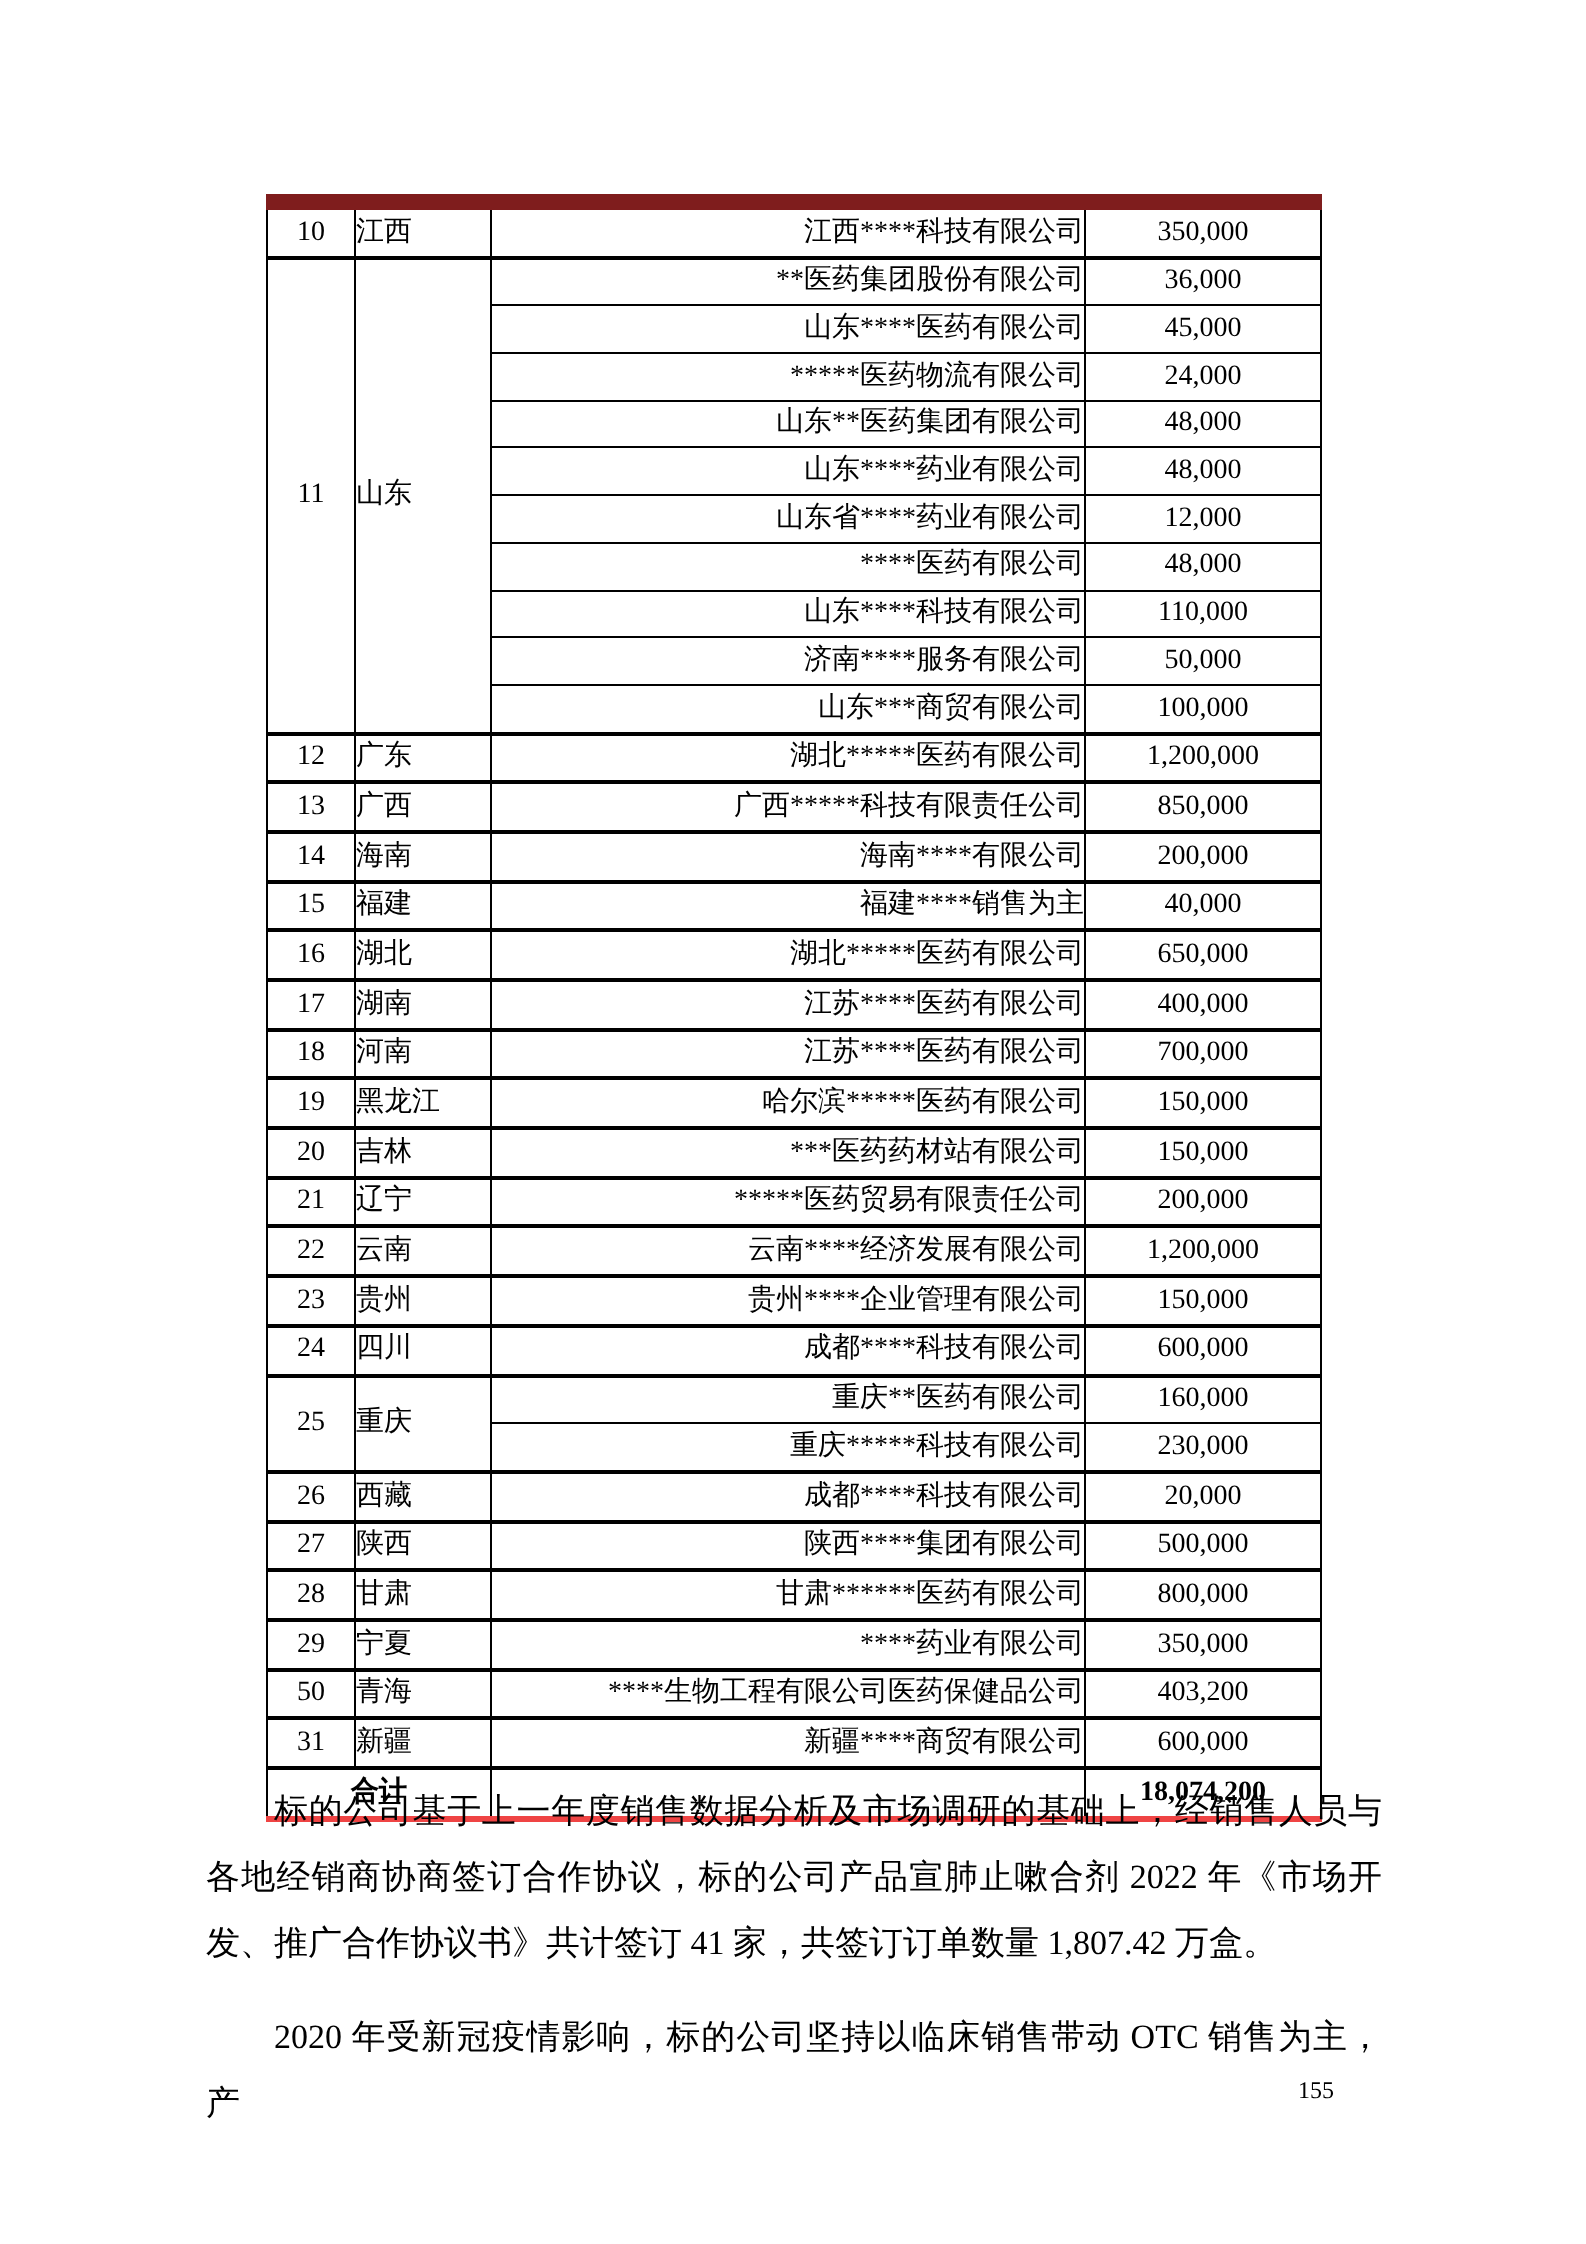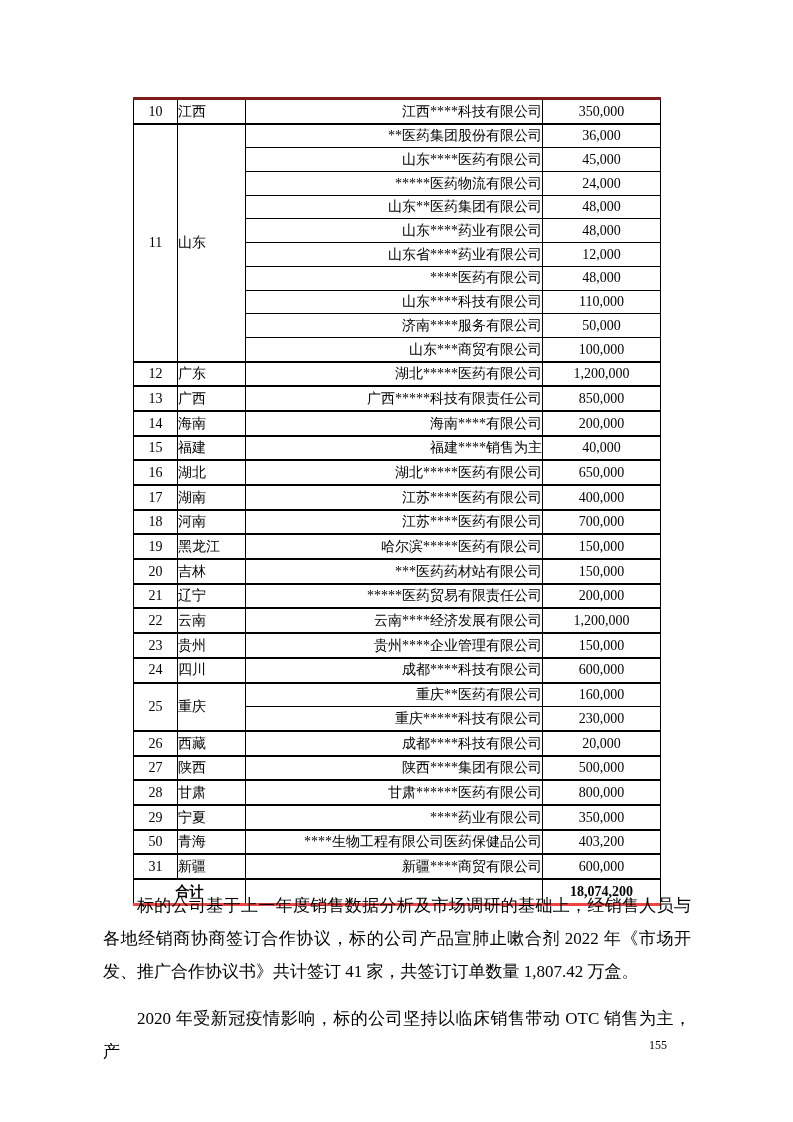--- a/index.html
+++ b/index.html
@@ -26,21 +26,21 @@
   table.region-table td {
     border: 1px solid #000;
     height: 22.7px;
     padding: 0;
     vertical-align: middle;
     line-height: 1.1;
     overflow: hidden;
     white-space: nowrap;
   }
   table.region-table tr.group-start td { border-top: 2px solid #000; }
-  table.region-table tbody.data-rows tr:first-child td { border-top: 3px solid #7f1d1d; }
+  table.region-table tbody.data-rows tr:first-child td { border-top: 8px solid #7f1d1d; }
   td.no   { text-align: center; }
   td.prov { text-align: left; }
   td.comp { text-align: right;  padding-left: 7px; }
   td.val  { text-align: center; padding-right: 8px; }
   tr.total-row td { border-top: 2px solid #000; border-bottom: 3px solid #ef4444; font-weight: bold; }
   tr.total-row td.total-label { text-align: center; }
 
   
   .body-text {
     position: absolute;

